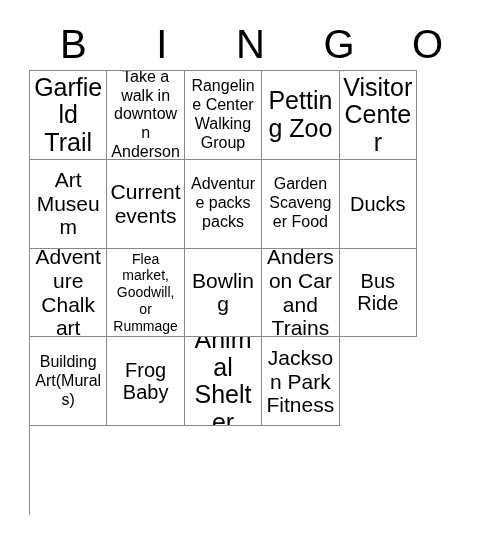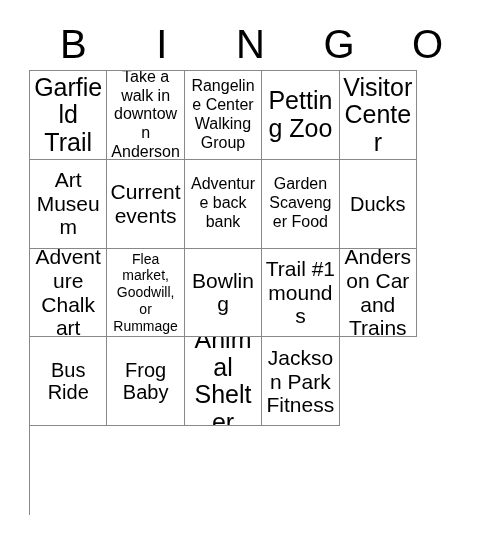--- a/index.html
+++ b/index.html
@@ -111,49 +111,49 @@
         <span class="cell-text">Visitor Center</span>
       </div>
 
     <div class="cell fs-md">
         <span class="cell-text">Art Museum</span>
       </div>
     <div class="cell fs-md">
         <span class="cell-text">Current events</span>
       </div>
     <div class="cell fs-sm">
-        <span class="cell-text">Adventure back bank</span>
+        <span class="cell-text">Adventure packs packs</span>
       </div>
 
     <div class="cell fs-sm">
         <span class="cell-text">Garden Scavenger Food</span>
       </div>
     <div class="cell fs-xl">
         <span class="cell-text">Ducks</span>
       </div>
     <div class="cell fs-md">
         <span class="cell-text">Adventure Chalk art</span>
       </div>
     <div class="cell fs-xs">
         <span class="cell-text">Flea market, Goodwill, or Rummage</span>
       </div>
 
     <div class="cell fs-md">
         <span class="cell-text">Bowling</span>
       </div>
     <div class="cell fs-md">
-        <span class="cell-text">Trail #1 mounds</span>
-      </div>
-    <div class="cell fs-md">
         <span class="cell-text">Anderson Car and Trains</span>
       </div>
     <div class="cell fs-xl">
         <span class="cell-text">Bus Ride</span>
       </div>
 
+    <div class="cell fs-sm">
+        <span class="cell-text">Building Art(Murals)</span>
+      </div>
     <div class="cell fs-xl">
         <span class="cell-text">Frog Baby</span>
       </div>
     <div class="cell fs-lg">
         <span class="cell-text">Animal Shelter</span>
       </div>
     <div class="cell fs-md">
         <span class="cell-text">Jackson Park Fitness</span>
       </div>
   </div>

